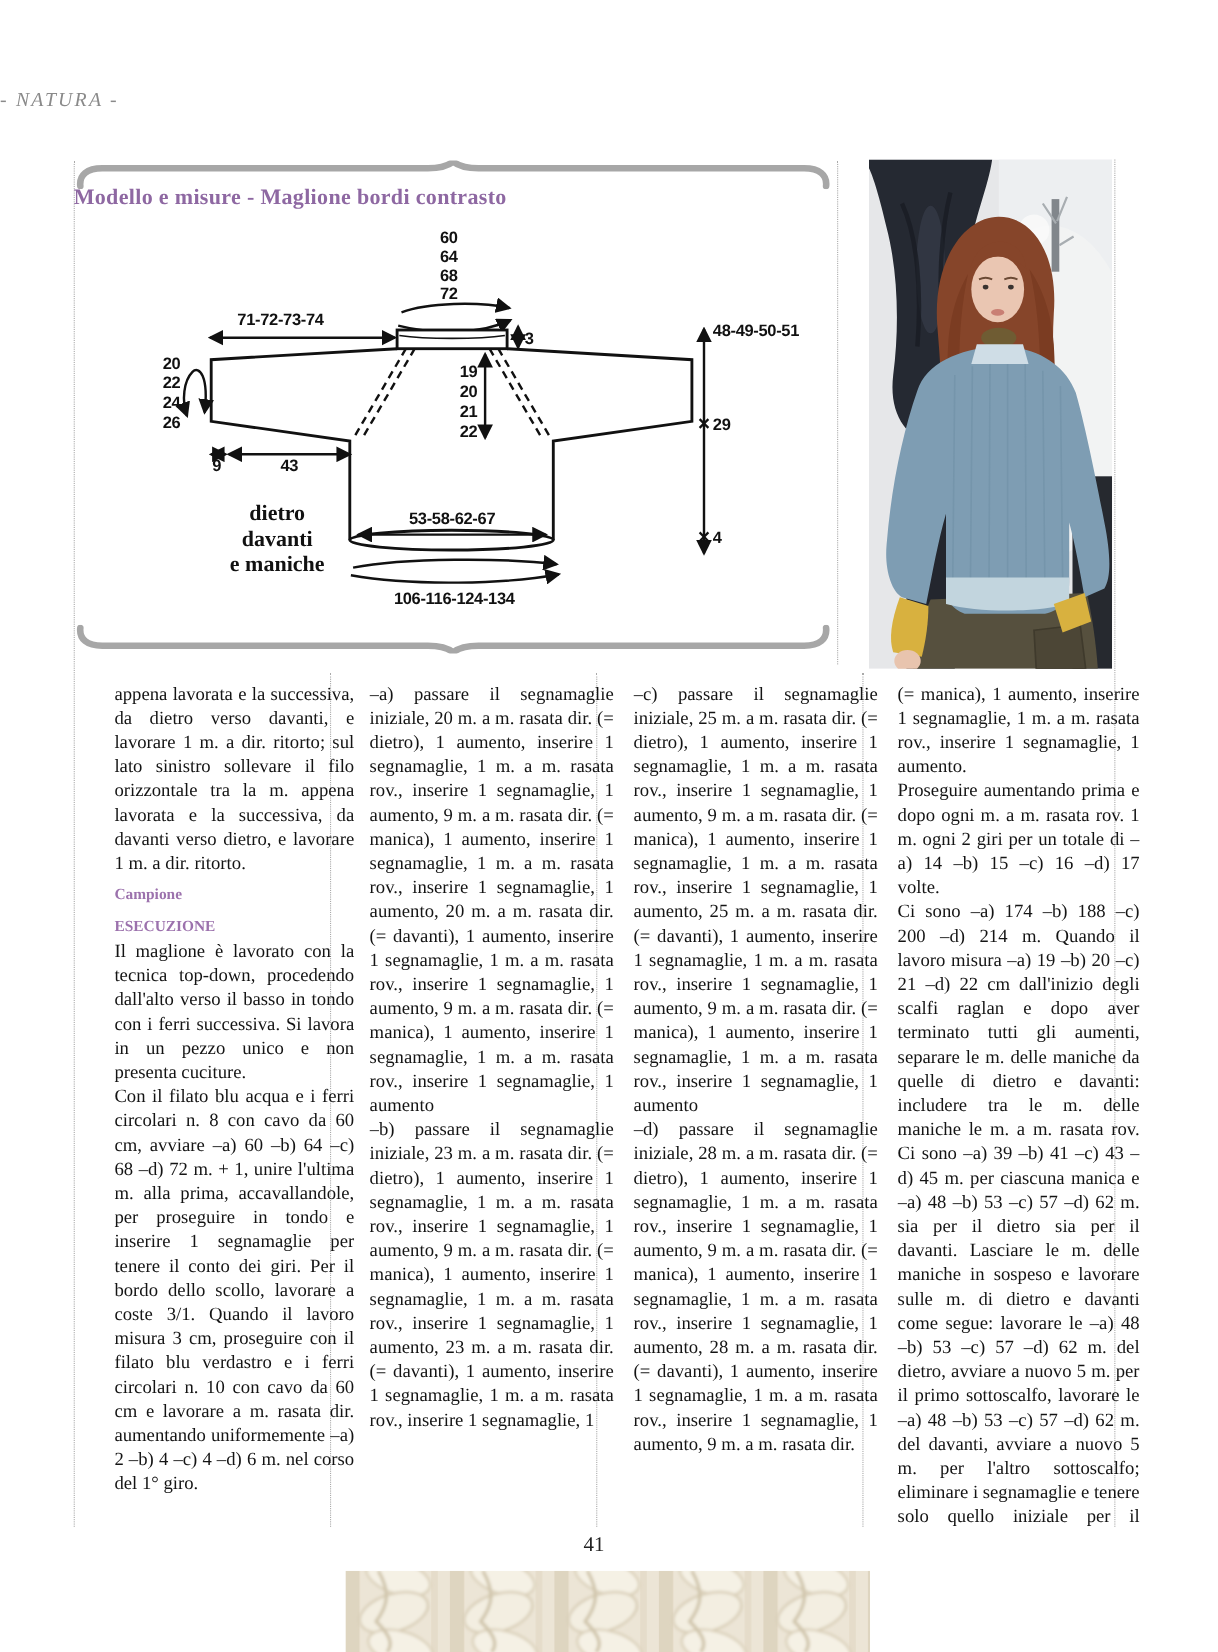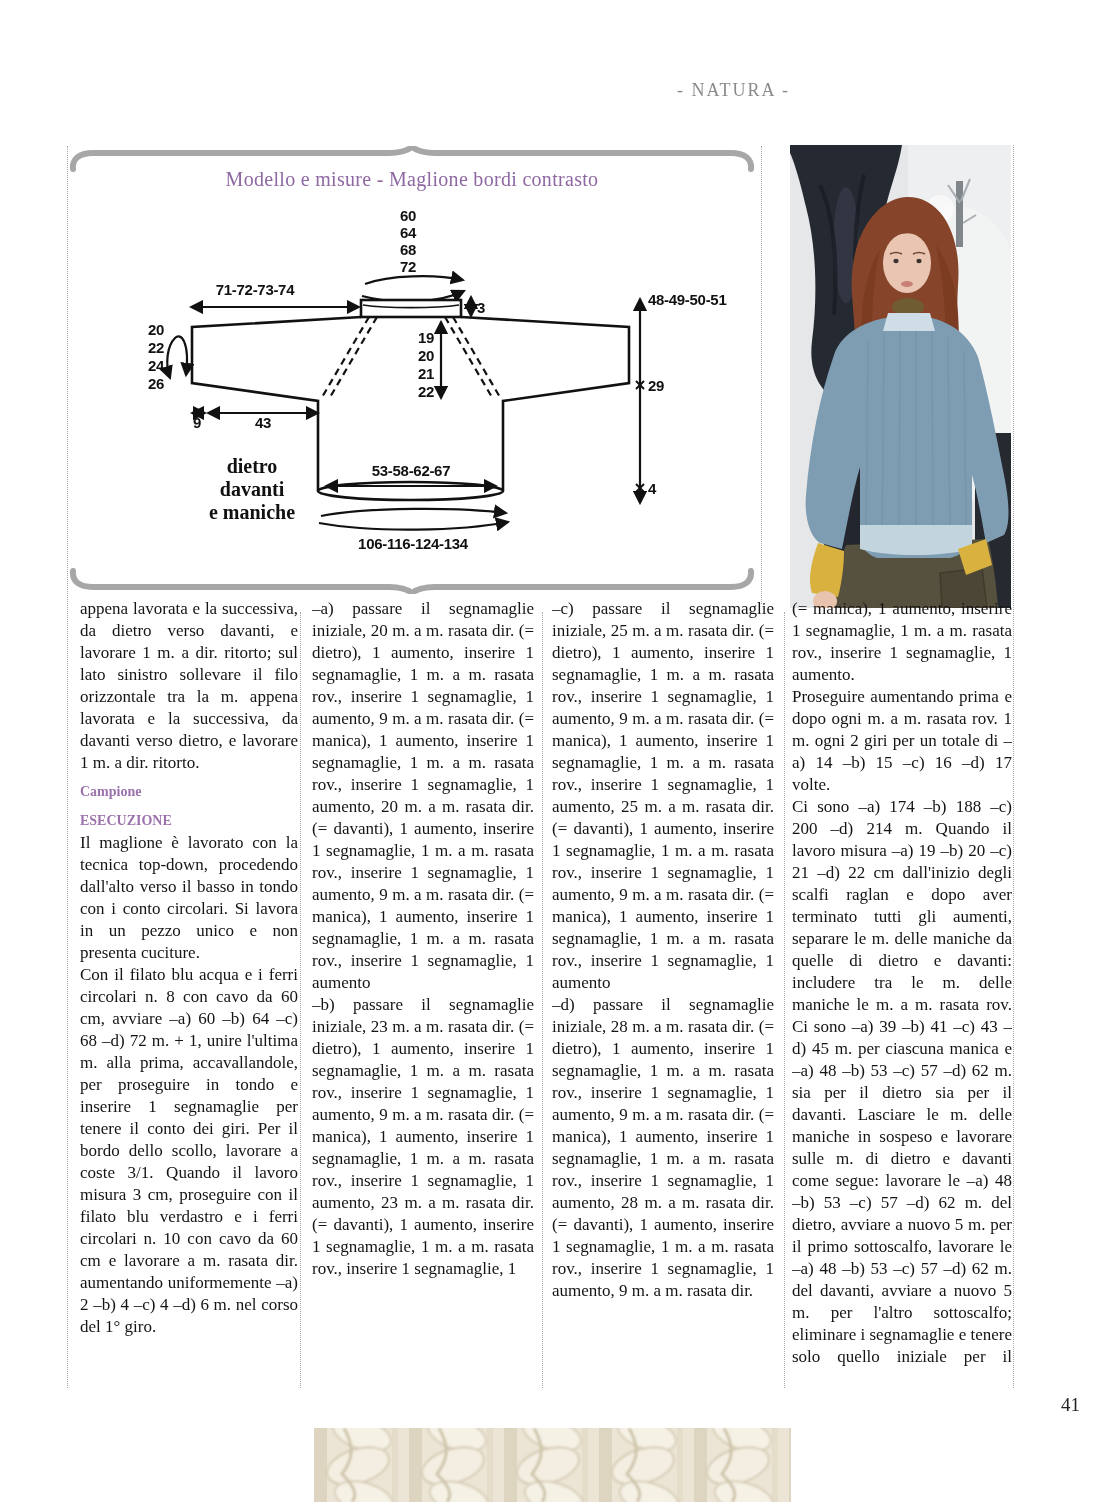--- a/index.html
+++ b/index.html
@@ -1,31 +1,31 @@
 <!DOCTYPE html>
 <html><head>
 <meta charset="utf-8">
 <style>
   html,body{margin:0;padding:0;background:#ffffff;}
   .page{position:relative;width:1107px;height:1502px;background:#fff;overflow:hidden;
         font-family:"Liberation Serif",serif;color:#141414;}
-  .hdr{position:absolute;top:80px;left:0;width:790px;text-align:right;
-       font-size:18px;letter-spacing:2px;color:#8a8a8a;}
+  .hdr{position:absolute;top:80px;left:0;width:790px;text-align:left;
+       font-size:18px;letter-spacing:2px;color:#8a8a8a;font-style:italic;}
   
   .vsep{position:absolute;width:0;border-left:1px dotted #a9a9a9;}
   
-  .ptitle{position:absolute;top:168px;left:67px;width:690px;text-align:center;
-          font-size:20px;font-weight:normal;color:#8e68a2;letter-spacing:.3px;}
+  .ptitle{position:absolute;top:168px;left:67px;width:690px;
+          font-size:20px;font-weight:bold;color:#8e68a2;letter-spacing:.3px;}
   .brace{position:absolute;left:67px;width:690px;height:26px;}
   
-  .col{position:absolute;top:598px;height:774px;overflow:hidden;text-align:justify;
-       font-size:17px;line-height:22px;}
+  .col{position:absolute;top:620px;height:774px;overflow:hidden;text-align:justify;
+       font-size:17px;line-height:22px;margin-left:24px;}
   .col p{margin:0;}
   .col .h{margin:7px 0 0 0;font-weight:bold;color:#9c72ad;font-size:14px;}
-  .pnum{position:absolute;top:1394px;left:0;width:1080px;text-align:right;font-size:19px;color:#222;}
+  .pnum{position:absolute;top:1394px;left:0;width:1080px;text-align:center;font-size:19px;color:#222;}
   .dt{font:bold 15px "Liberation Sans",sans-serif;fill:#111;letter-spacing:-0.3px;}
   .dl{font:bold 20px "Liberation Serif",serif;fill:#111;}
   .ms{stroke:#111;stroke-width:2.2;fill:none;}
   .ol{stroke:#111;stroke-width:2.6;fill:none;}
   .rg{stroke:#111;stroke-width:2.2;fill:none;stroke-dasharray:7 5;}
 </style>
 </head>
 <body>
 
 <div class="page">
@@ -179,21 +179,21 @@
       <path d="M28,398 C20,420 18,436 22,448 L48,452 C52,436 54,420 54,406 Z" fill="#d8b13f"></path>
       <path d="M168,404 L196,394 L202,420 L176,430 Z" fill="#d8b13f"></path>
       <ellipse cx="35" cy="456" rx="12" ry="10" fill="#e8c4ae"></ellipse>
     </g>
   </svg>
 
   <div class="col" style="left:80px;width:218px;">
     <p>appena lavorata e la successiva, da dietro verso davanti, e lavorare 1 m. a dir. ritorto; sul lato sinistro sollevare il filo orizzontale tra la m. appena lavorata e la successiva, da davanti verso dietro, e lavorare 1 m. a dir. ritorto.</p>
     <p class="h">Campione</p>
     <p class="h">ESECUZIONE</p>
-    <p>Il maglione è lavorato con la tecnica top-down, procedendo dall'alto verso il basso in tondo con i conto circolari. Si lavora in un pezzo unico e non presenta cuciture.</p>
+    <p>Il maglione è lavorato con la tecnica top-down, procedendo dall'alto verso il basso in tondo con i ferri successiva. Si lavora in un pezzo unico e non presenta cuciture.</p>
     <p>Con il filato blu acqua e i ferri circolari n. 8 con cavo da 60 cm, avviare –a) 60 –b) 64 –c) 68 –d) 72 m. + 1, unire l'ultima m. alla prima, accavallandole, per proseguire in tondo e inserire 1 segnamaglie per tenere il conto dei giri. Per il bordo dello scollo, lavorare a coste 3/1. Quando il lavoro misura 3 cm, proseguire con il filato blu verdastro e i ferri circolari n. 10 con cavo da 60 cm e lavorare a m. rasata dir. aumentando uniformemente –a) 2 –b) 4 –c) 4 –d) 6 m. nel corso del 1° giro.</p>
   </div>
 
   <div class="col" style="left:312px;width:222px;">
     <p>–a) passare il segnamaglie iniziale, 20 m. a m. rasata dir. (= dietro), 1 aumento, inserire 1 segnamaglie, 1 m. a m. rasata rov., inserire 1 segnamaglie, 1 aumento, 9 m. a m. rasata dir. (= manica), 1 aumento, inserire 1 segnamaglie, 1 m. a m. rasata rov., inserire 1 segnamaglie, 1 aumento, 20 m. a m. rasata dir. (= davanti), 1 aumento, inserire 1 segnamaglie, 1 m. a m. rasata rov., inserire 1 segnamaglie, 1 aumento, 9 m. a m. rasata dir. (= manica), 1 aumento, inserire 1 segnamaglie, 1 m. a m. rasata rov., inserire 1 segnamaglie, 1 aumento</p>
     <p>–b) passare il segnamaglie iniziale, 23 m. a m. rasata dir. (= dietro), 1 aumento, inserire 1 segnamaglie, 1 m. a m. rasata rov., inserire 1 segnamaglie, 1 aumento, 9 m. a m. rasata dir. (= manica), 1 aumento, inserire 1 segnamaglie, 1 m. a m. rasata rov., inserire 1 segnamaglie, 1 aumento, 23 m. a m. rasata dir. (= davanti), 1 aumento, inserire 1 segnamaglie, 1 m. a m. rasata rov., inserire 1 segnamaglie, 1</p>
   </div>
 
   <div class="col" style="left:552px;width:222px;">
     <p>–c) passare il segnamaglie iniziale, 25 m. a m. rasata dir. (= dietro), 1 aumento, inserire 1 segnamaglie, 1 m. a m. rasata rov., inserire 1 segnamaglie, 1 aumento, 9 m. a m. rasata dir. (= manica), 1 aumento, inserire 1 segnamaglie, 1 m. a m. rasata rov., inserire 1 segnamaglie, 1 aumento, 25 m. a m. rasata dir. (= davanti), 1 aumento, inserire 1 segnamaglie, 1 m. a m. rasata rov., inserire 1 segnamaglie, 1 aumento, 9 m. a m. rasata dir. (= manica), 1 aumento, inserire 1 segnamaglie, 1 m. a m. rasata rov., inserire 1 segnamaglie, 1 aumento</p>

